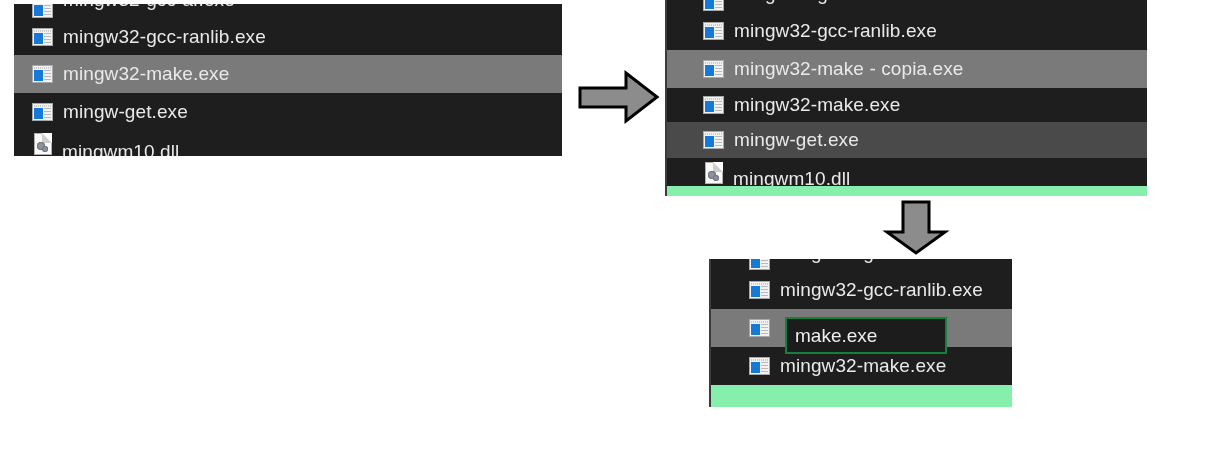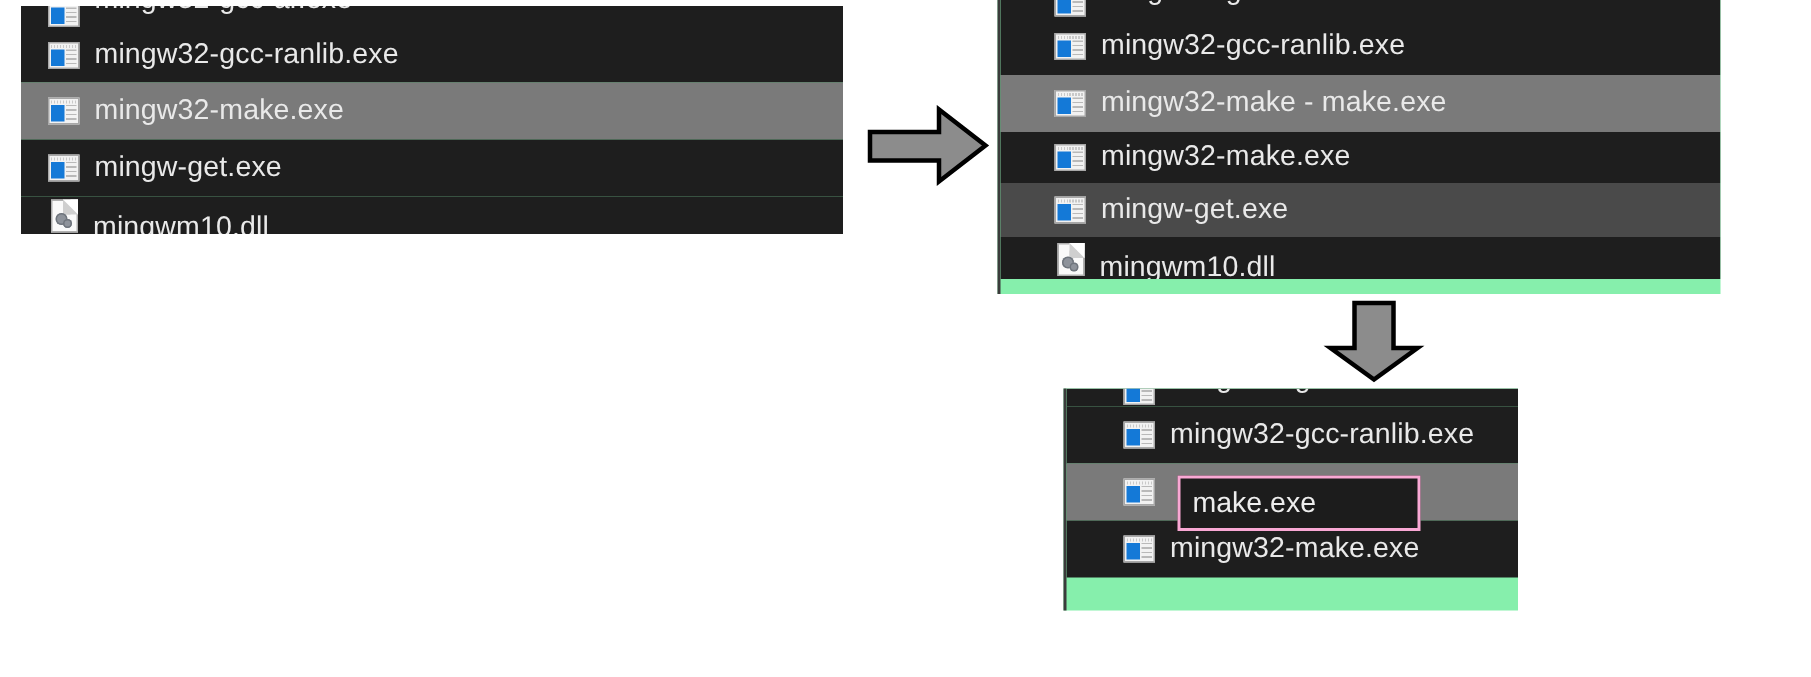--- a/index.html
+++ b/index.html
@@ -82,21 +82,21 @@
   }
 
   
   .arrow{ position:absolute; }
   .arrow svg{ display:block; }
 
   
   .rename-box{
     position:absolute;
     background:#1c1c1c;
-    border:2px solid #f9a8d4;
+    border:2px solid #15803d;
     box-sizing:border-box;
     display:flex;
     align-items:center;
   }
   .rename-box .rename-text{
     color:#ededed;
     white-space:nowrap;
   }
 </style>
 </head>
@@ -176,21 +176,21 @@
     </span>
     <span class="row-label" style="font-size:19px;margin-left:10px;">mingw32-gcc-ranlib.exe</span>
   </div>
 
   <div class="row selected" style="height:38px;">
     <span class="ico ico-exe" style="width:21px;height:18px;margin-left:36px;">
       <span class="titlebar"></span>
       <span class="blue" style="width:9px;"></span>
       <span class="lines"></span>
     </span>
-    <span class="row-label" style="font-size:19px;margin-left:10px;">mingw32-make - make.exe</span>
+    <span class="row-label" style="font-size:19px;margin-left:10px;">mingw32-make - copia.exe</span>
   </div>
 
   <div class="row" style="height:34px;">
     <span class="ico ico-exe" style="width:21px;height:18px;margin-left:36px;">
       <span class="titlebar"></span>
       <span class="blue" style="width:9px;"></span>
       <span class="lines"></span>
     </span>
     <span class="row-label" style="font-size:19px;margin-left:10px;">mingw32-make.exe</span>
   </div>

